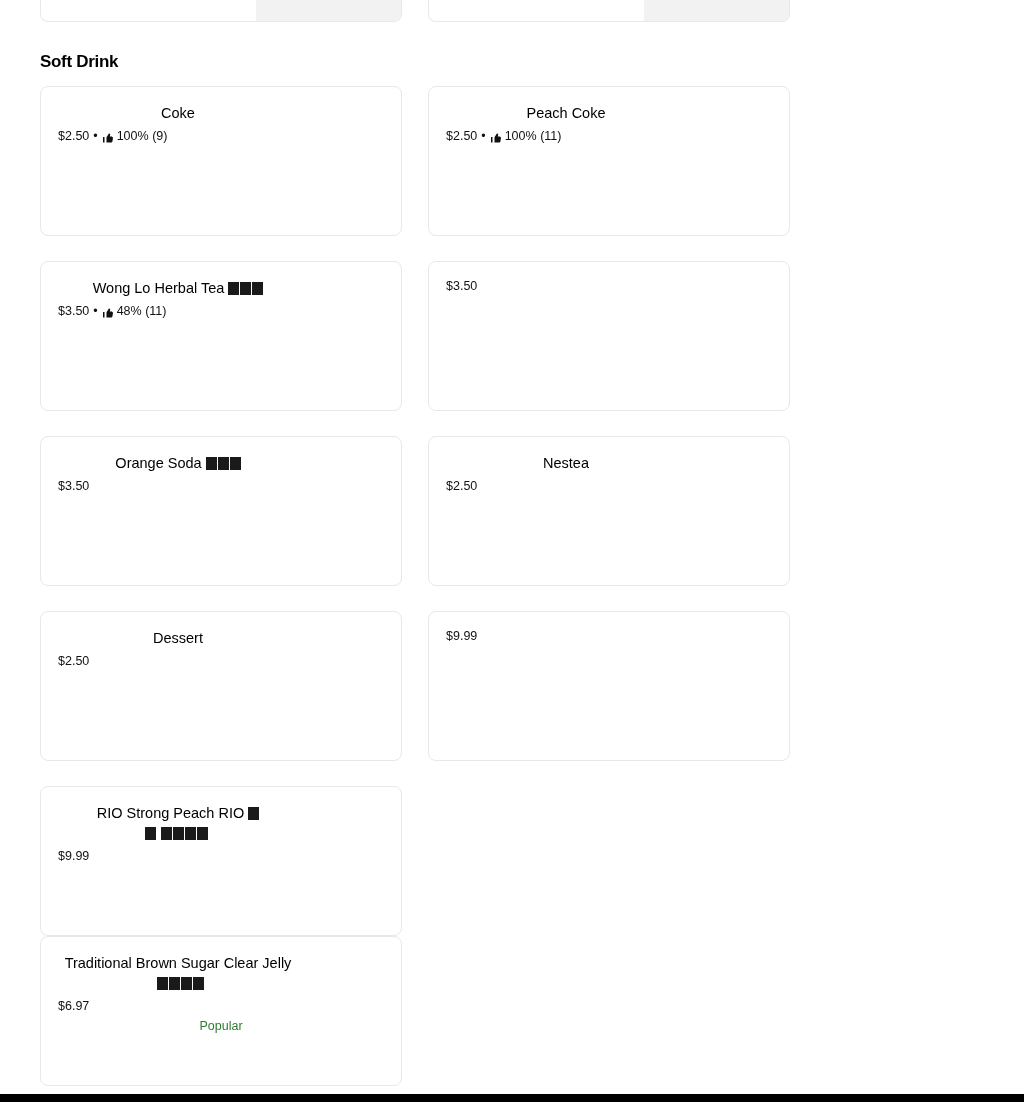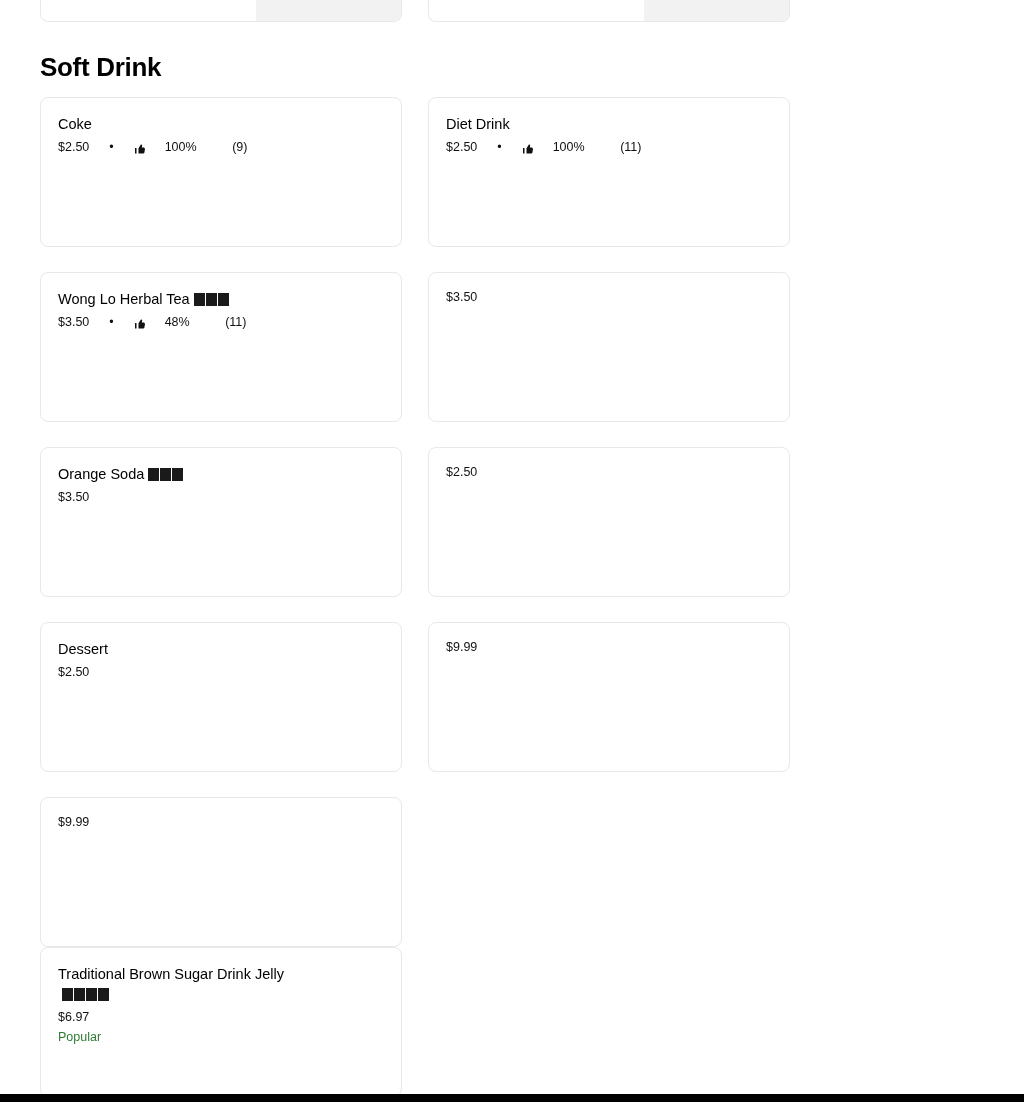--- a/index.html
+++ b/index.html
@@ -42,21 +42,21 @@
     display: flex;
     justify-content: flex-end;
   }
   .top-cut-thumb {
     width: 145px;
     height: 100%;
     background: #f2f2f2;
   }
 
   .section-title {
-    font-size: 26px;
+    font-size: 17px;
     font-weight: bold;
     letter-spacing: -0.3px;
     margin: 30px 0 14px 0;
     line-height: 1.2;
   }
 
   .grid {
     display: flex;
     flex-wrap: wrap;
     gap: 25px 26px;
@@ -64,37 +64,38 @@
 
   .card {
     width: 362px;
     height: 150px;
     background: #ffffff;
     border: 1px solid #e8e8e8;
     border-radius: 8px;
     padding: 16px 17px;
     position: relative;
     cursor: pointer;
+    text-align: center;
   }
   .card-name {
     font-size: 14.5px;
     line-height: 20px;
     color: #000000;
     margin: 0 0 5px 0;
     max-width: 240px;
     word-wrap: break-word;
   }
   .card-meta {
     font-size: 12.5px;
     line-height: 17px;
     color: #111111;
     display: flex;
     align-items: center;
     flex-wrap: wrap;
-    gap: 16px;
+    gap: 0;
   }
   .dot-sep {
     margin: 0 4px;
   }
   .thumbs-icon {
     display: inline-block;
     width: 12px;
     height: 12px;
     margin-right: 3px;
     position: relative;
@@ -161,21 +162,21 @@
               <path d="M2 10h3v11H2zM20.8 9h-5.2l.8-3.8c.2-1-.5-2-1.5-2.2-.7-.1-1.4.2-1.7.8L9 10.5V21h9.6c1 0 1.9-.7 2.1-1.7l1.2-7c.2-1.2-.7-2.3-1.9-2.3z"></path>
             </svg>
         </span>
         <span>100%</span>
         <span>&nbsp;</span>
         <span>(9)</span>
       </div>
     </div>
 
     <div class="card">
-      <div class="card-name">Diet Drink</div>
+      <div class="card-name">Peach Coke</div>
       <div class="card-meta">
         <span>$2.50</span>
         <span class="dot-sep">•</span>
         <span class="thumbs-icon">
           <svg width="12" height="12" viewBox="0 0 24 24" fill="#111">
               <path d="M2 10h3v11H2zM20.8 9h-5.2l.8-3.8c.2-1-.5-2-1.5-2.2-.7-.1-1.4.2-1.7.8L9 10.5V21h9.6c1 0 1.9-.7 2.1-1.7l1.2-7c.2-1.2-.7-2.3-1.9-2.3z"></path>
             </svg>
         </span>
         <span>100%</span>
         <span>&nbsp;</span>
@@ -210,51 +211,57 @@
     <div class="card">
       <div class="card-name">
         <span>Orange Soda</span><span class="tofu-group"><span class="tofu"></span><span class="tofu"></span><span class="tofu"></span></span>
       </div>
       <div class="card-meta">
         <span>$3.50</span>
       </div>
     </div>
 
     <div class="card">
+      <div class="card-name">Nestea</div>
       <div class="card-meta">
         <span>$2.50</span>
       </div>
     </div>
 
     <div class="card">
       <div class="card-name">Dessert</div>
       <div class="card-meta">
         <span>$2.50</span>
       </div>
     </div>
 
     <div class="card">
       <div class="card-meta">
         <span>$9.99</span>
       </div>
     </div>
 
     <div class="card">
+      <div class="card-name">
+        <span>RIO Strong Peach  RIO</span><span class="tofu-group"><span class="tofu"></span></span>
+        <span class="tofu-break"></span>
+        <span class="tofu-group" style="margin-left:-4px"><span class="tofu" style="margin-left:0"></span><span class="tofu" style="margin-left:5px"></span><span class="tofu"></span><span class="tofu"></span><span class="tofu"></span></span>
+      </div>
       <div class="card-meta">
         <span>$9.99</span>
       </div>
     </div>
 
   </div>
 
 
   <div class="grid">
     <div class="card">
       <div class="card-name">
-        <span>Traditional Brown Sugar Drink Jelly</span><span class="tofu-group"><span class="tofu"></span><span class="tofu"></span><span class="tofu"></span><span class="tofu"></span></span>
+        <span>Traditional Brown Sugar Clear Jelly</span><span class="tofu-group"><span class="tofu"></span><span class="tofu"></span><span class="tofu"></span><span class="tofu"></span></span>
       </div>
       <div class="card-meta">
         <span>$6.97</span>
       </div>
       <div class="card-badge">Popular</div>
     </div>
   </div>
 
 </div>
 

